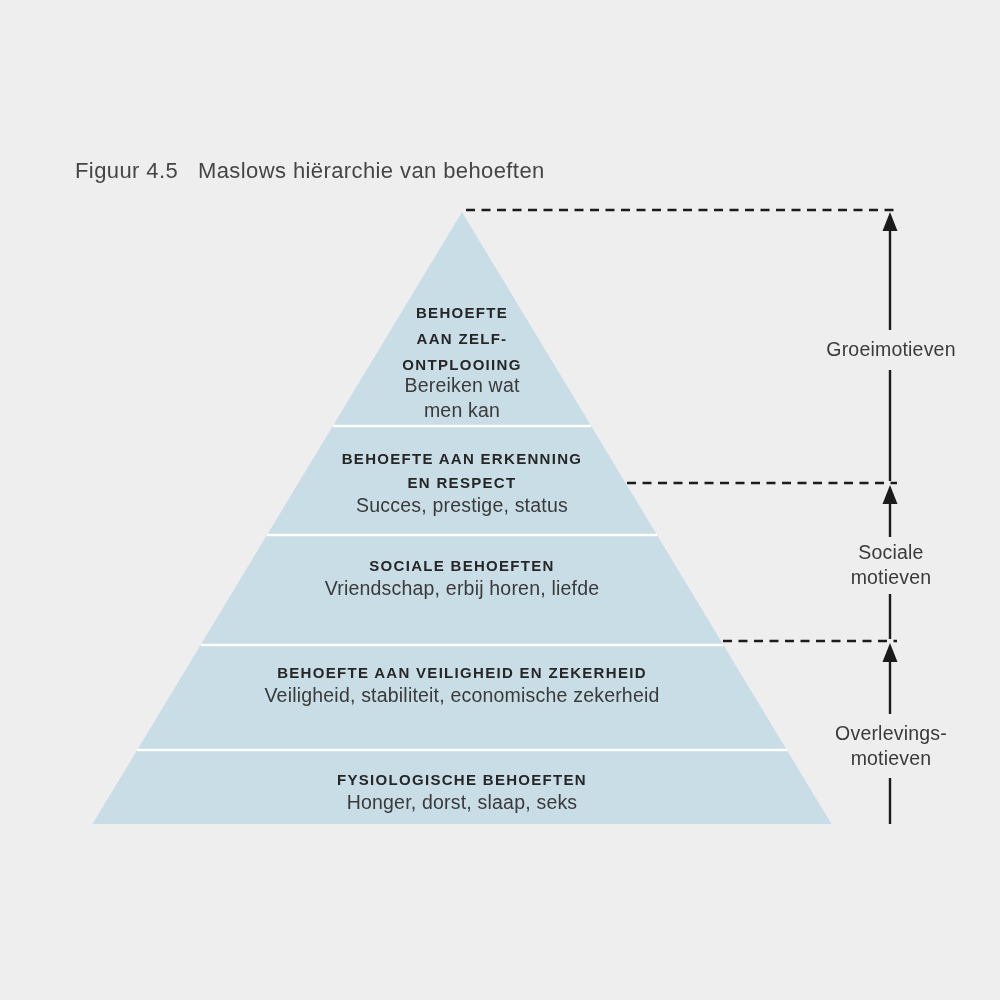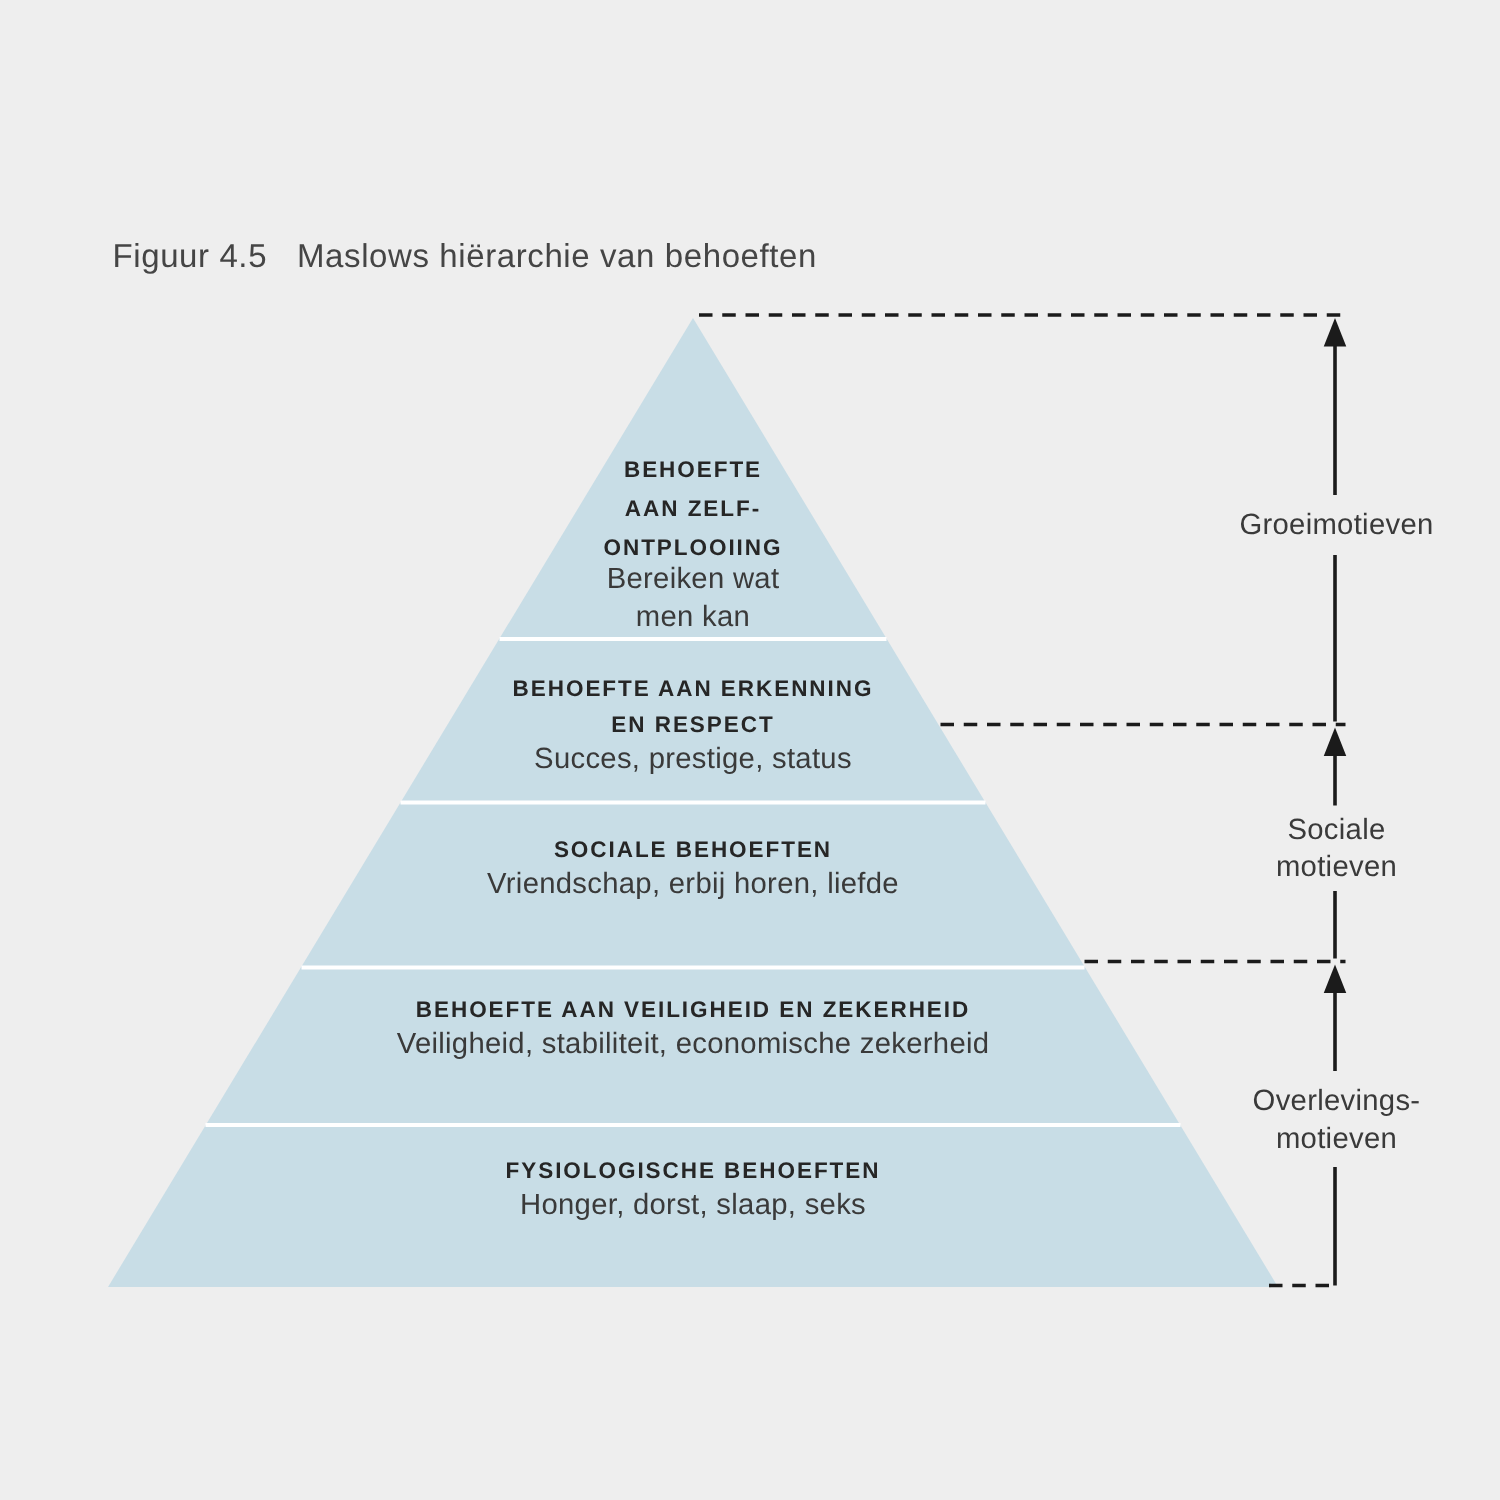--- a/index.html
+++ b/index.html
@@ -4,21 +4,21 @@
 <style>
   html, body {
     margin: 0;
     padding: 0;
     background: #eeeeee;
     font-family: "Liberation Sans", sans-serif;
   }
   .canvas {
     position: relative;
     width: 1000px;
-    height: 1000px;
+    height: 824px;
     background: #eeeeee;
     overflow: hidden;
   }
   svg { display: block; }
   .figure-title-label,
   .figure-title-text {
     font-size: 22px;
     letter-spacing: 0.4px;
     fill: #454545;
   }

